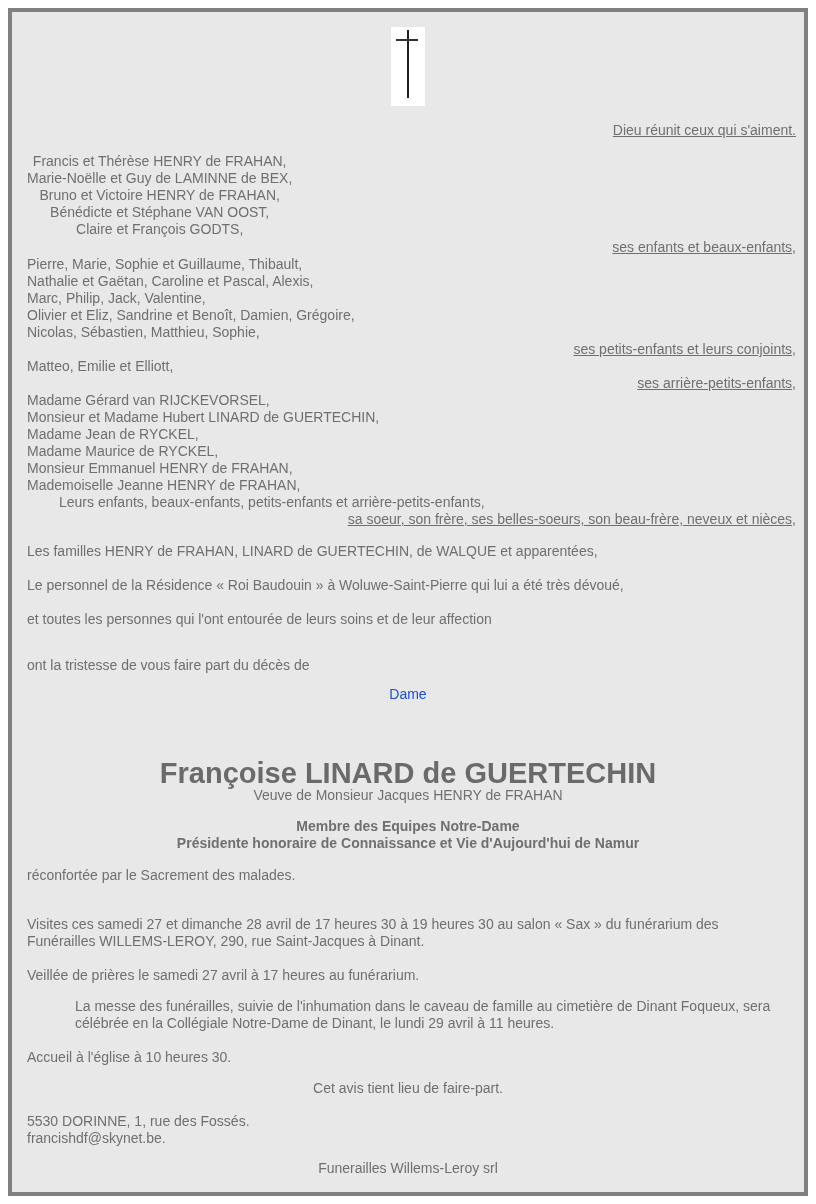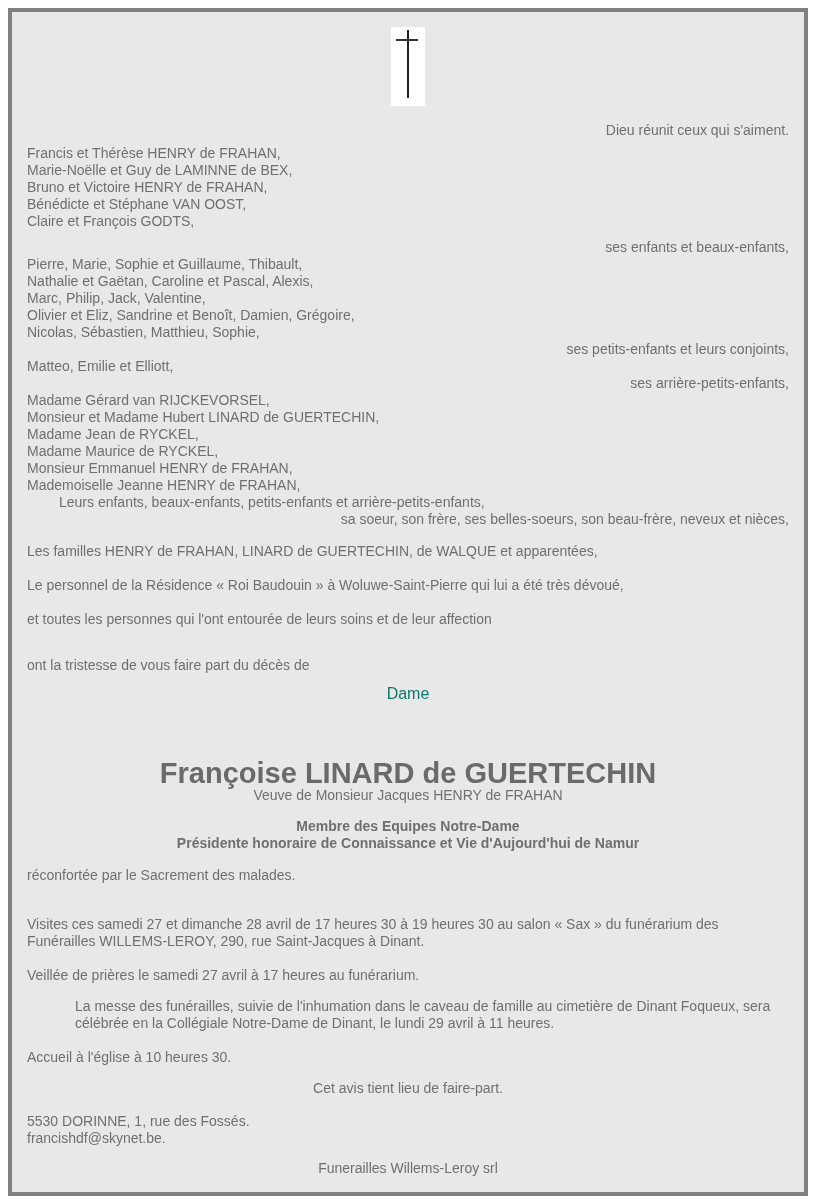--- a/index.html
+++ b/index.html
@@ -7,45 +7,45 @@
   .frame {
     position: absolute; left: 8px; top: 8px; width: 792px; height: 1180px;
     border: 4px solid #808080; background: #e8e8e8;
   }
   .content {
     position: absolute; left: 0; top: 0; right: 0; bottom: 0;
     font-family: "Liberation Sans", sans-serif; font-size: 14px; color: #6f6f6f;
   }
   .abs { position: absolute; white-space: nowrap; line-height: 17px; }
   .left { left: 15px; }
-  .right { right: 15px; text-align: right; }
+  .right { right: 8px; text-align: right; text-decoration: underline; }
   .center { left: 0; right: 0; text-align: center; }
   .cross-box {
     position: absolute; left: 379px; top: 15px; width: 34px; height: 79px; background: #ffffff;
   }
   .cross-v { position: absolute; left: 16px; top: 3px; width: 1.5px; height: 68px; background: #222; }
   .cross-h { position: absolute; left: 5px; top: 12px; width: 22px; height: 1.5px; background: #333; }
   .block .line { display: block; }
-  .dame { font-size: 16px; color: #0f766e; }
+  .dame { font-size: 14px; color: #1d4ed8; }
   .name { font-size: 29px; font-weight: bold; color: #6a6a6a; line-height: 34px; }
 </style>
 </head>
 <body>
 
 <div class="frame">
   <div class="content">
 
     <div class="cross-box">
       <div class="cross-v"></div>
       <div class="cross-h"></div>
     </div>
 
     <div class="abs right" style="top:110px;">Dieu réunit ceux qui s'aiment.</div>
 
-    <div class="abs left block" style="top:133px;">
+    <div class="abs left block" style="top:141px;text-align:center;">
       <span class="line">Francis et Thérèse HENRY de FRAHAN,</span>
       <span class="line">Marie-Noëlle et Guy de LAMINNE de BEX,</span>
       <span class="line">Bruno et Victoire HENRY de FRAHAN,</span>
       <span class="line">Bénédicte et Stéphane VAN OOST,</span>
       <span class="line">Claire et François GODTS,</span>
     </div>
     <div class="abs right" style="top:227px;">ses enfants et beaux-enfants,</div>
 
     <div class="abs left block" style="top:244px;">
       <span class="line">Pierre, Marie, Sophie et Guillaume, Thibault,</span>

